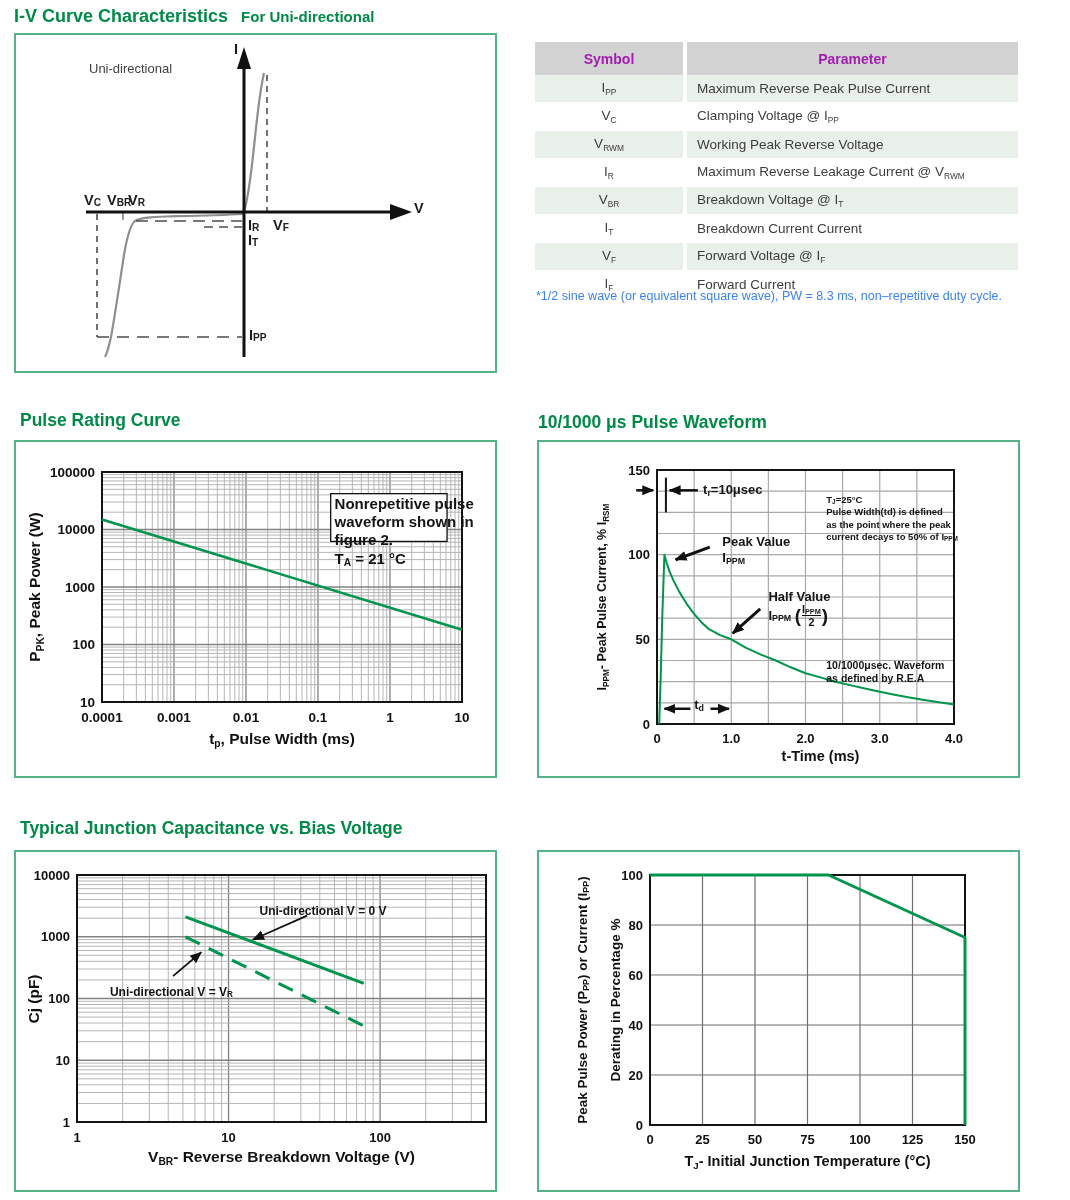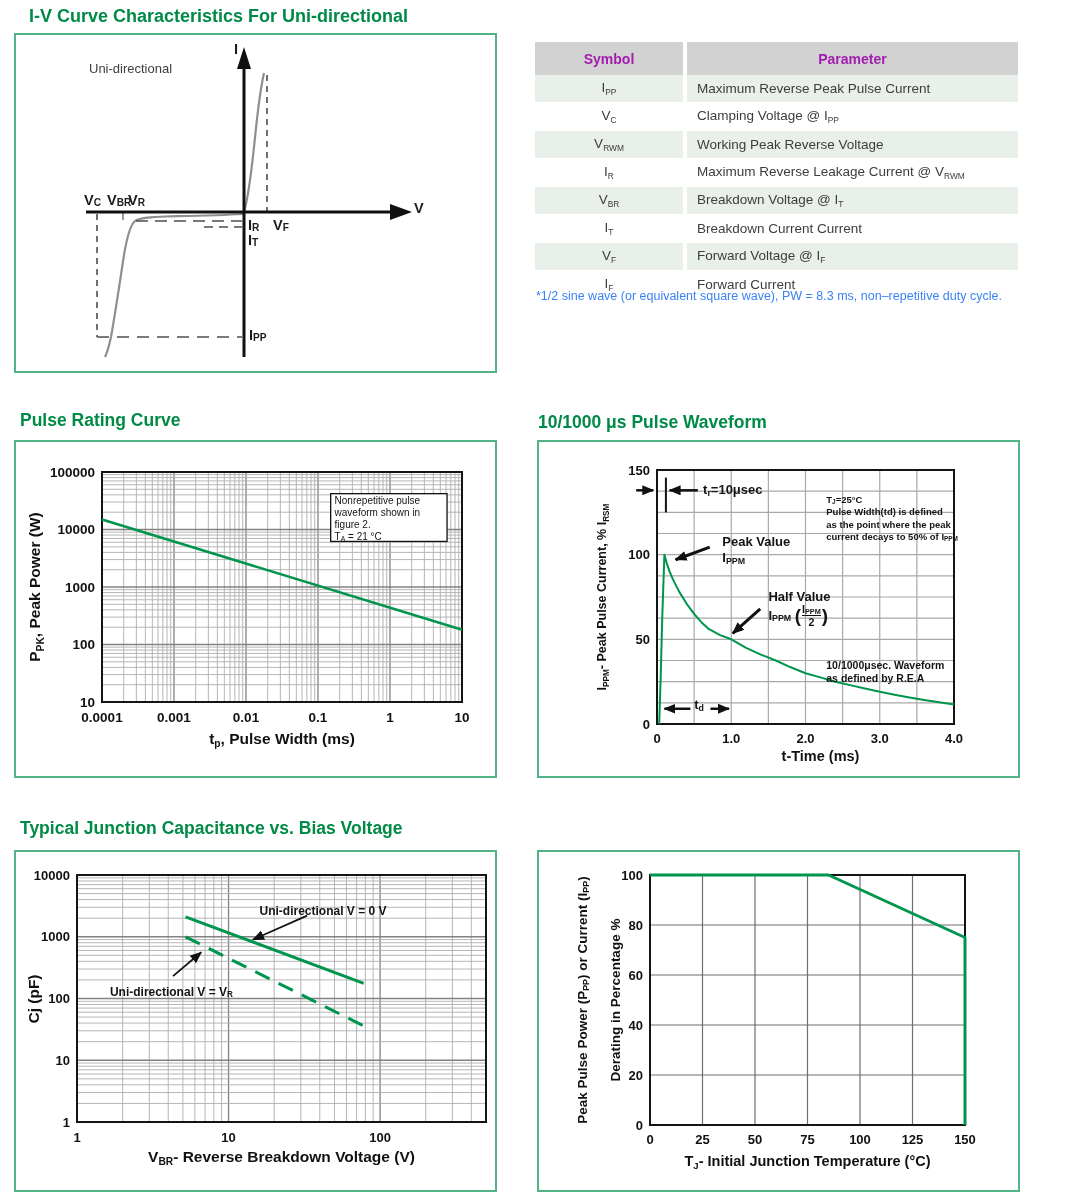--- a/index.html
+++ b/index.html
@@ -1,24 +1,24 @@
 <!DOCTYPE html>
 <html style="--green-h: #008A47; --green-b: #53B386;"><head>
 <meta charset="utf-8">
 <style>
   :root{ --green-h:#008A47; --green-b:#53B386; }
   html,body{margin:0;padding:0;background:#fff;}
   body{font-family:"Liberation Sans",sans-serif;color:#222;}
   #page{position:relative;width:1070px;height:1200px;background:#fff;overflow:hidden;}
 
-  .title-row{position:absolute;left:29px;top:6px;display:flex;align-items:baseline;gap:5px;
+  .title-row{position:absolute;left:14px;top:6px;display:flex;align-items:baseline;gap:5px;
              color:var(--green-h);font-weight:bold;white-space:nowrap;}
   .t-main{font-size:18px;}
   .t-paren{font-size:12.5px;}
-  .t-suf{font-size:18px;}
+  .t-suf{font-size:15px;margin-left:8px;}
 
   .heading{position:absolute;font-weight:bold;font-size:17.5px;color:var(--green-h);white-space:nowrap;}
 
   .panel{position:absolute;border:2px solid var(--green-b);background:#fff;}
   .panel svg{position:absolute;left:0;top:0;}
 
   
   .tbl{position:absolute;left:535px;top:42px;width:483px;border-collapse:collapse;table-layout:fixed;}
   .tbl th{background:#d2d2d2;font-size:14px;height:31px;color:#a21caf;font-weight:bold;}
   .tbl th.sym,.tbl td.sym{width:146px;text-align:center;border-right:4px solid #fff;}
@@ -229,21 +229,21 @@
         <text x="302" y="280" text-anchor="middle" font-size="13.5" font-weight="bold" fill="#111" font-family="&quot;Liberation Sans&quot;,sans-serif">0.1</text>
         <text x="374" y="280" text-anchor="middle" font-size="13.5" font-weight="bold" fill="#111" font-family="&quot;Liberation Sans&quot;,sans-serif">1</text>
         <text x="446" y="280" text-anchor="middle" font-size="13.5" font-weight="bold" fill="#111" font-family="&quot;Liberation Sans&quot;,sans-serif">10</text>
         <text x="79" y="264.5" text-anchor="end" font-size="13.5" font-weight="bold" fill="#111" font-family="&quot;Liberation Sans&quot;,sans-serif">10</text>
         <text x="79" y="207" text-anchor="end" font-size="13.5" font-weight="bold" fill="#111" font-family="&quot;Liberation Sans&quot;,sans-serif">100</text>
         <text x="79" y="149.5" text-anchor="end" font-size="13.5" font-weight="bold" fill="#111" font-family="&quot;Liberation Sans&quot;,sans-serif">1000</text>
         <text x="79" y="92" text-anchor="end" font-size="13.5" font-weight="bold" fill="#111" font-family="&quot;Liberation Sans&quot;,sans-serif">10000</text>
         <text x="79" y="34.5" text-anchor="end" font-size="13.5" font-weight="bold" fill="#111" font-family="&quot;Liberation Sans&quot;,sans-serif">100000</text>
         <rect x="314.67857065200906" y="51.663165802120716" width="116.37363099186524" height="47.77431205172968" fill="#fff" stroke="#111" stroke-width="1.3"></rect>
       </svg>
-      <div class="anno" style="left: 318.592px; top: 52.8816px; font-size: 10px; line-height: 1.22; font-weight: normal;">
+      <div class="anno" style="left: 318.592px; top: 52.8816px; font-size: 15px; line-height: 1.22; font-weight: bold;">
         <div class="ln">Nonrepetitive pulse</div>
         <div class="ln">waveform shown in</div>
         <div class="ln">figure 2.</div>
         <div class="ln"><span>T</span><span class="sub">A</span><span> = 21 °C</span></div>
       </div>
       <div class="xlabel" style="left: 266px; top: 288px; font-size: 15.5px;"><span>t</span><span class="sub">p</span><span>, Pulse Width (ms)</span></div>
       <div class="ylabel" style="left: 20px; top: 145px; font-size: 15.5px;"><span>P</span><span class="sub">PK</span><span>, Peak Power (W)</span></div>
     </div>
   <div class="panel" id="panel-wave" style="left:537px;top:440px;width:479px;height:334px;">
       <svg width="479" height="334" viewBox="0 0 479 334">

